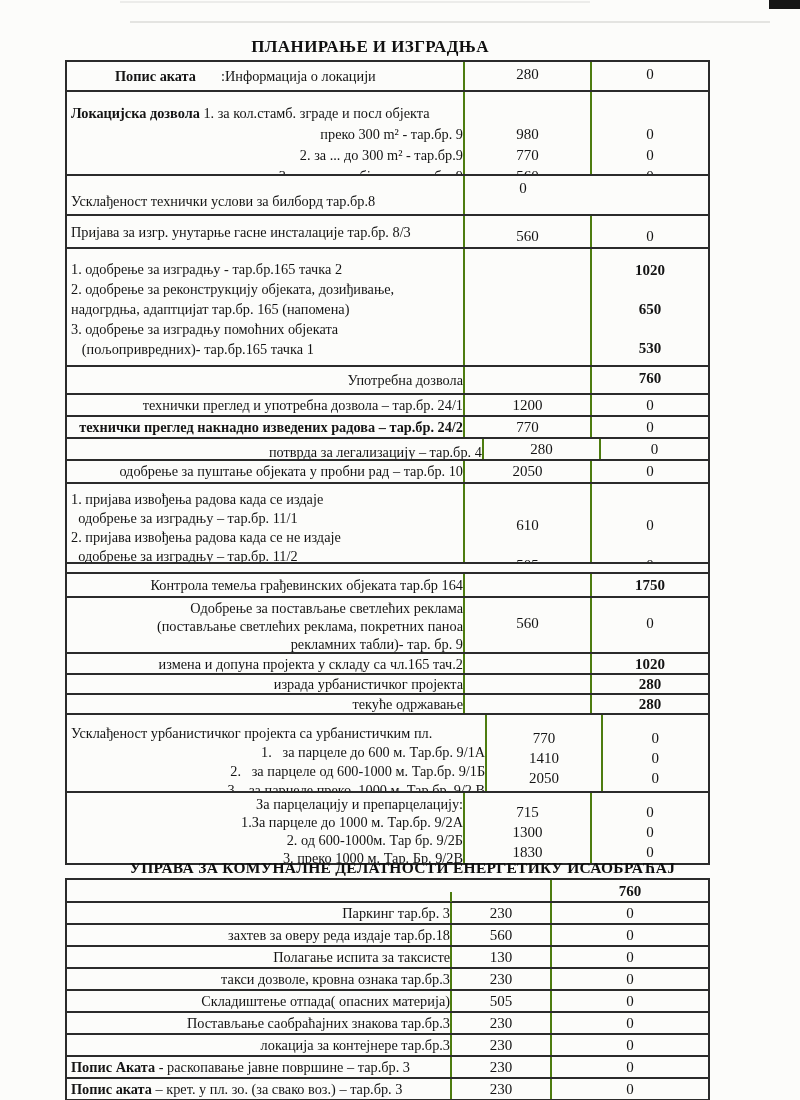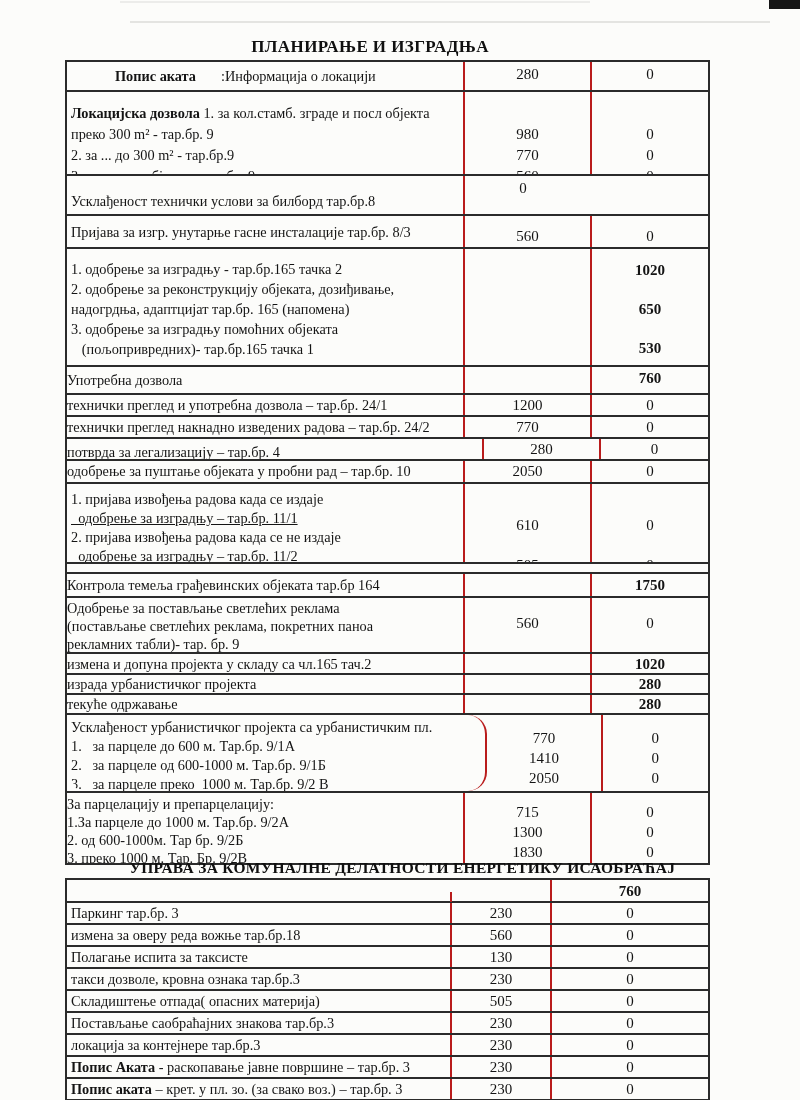--- a/index.html
+++ b/index.html
@@ -20,23 +20,23 @@
   }
   .tbl{
     position:absolute;left:65px;width:645px;
     border:2px solid #2b2b2b;border-bottom:none;
     box-sizing:border-box;background:transparent;
   }
   #table1{top:60px;}
   #table2{top:878px;}
   .t-row{display:flex;border-bottom:2px solid #2b2b2b;box-sizing:border-box;}
   .cell{box-sizing:border-box;overflow:hidden;}
-  .cdiv{border-right:2px solid #b91c1c;}
+  .cdiv{border-right:2px solid #4d7c0f;}
   .line{white-space:nowrap;}
-  .line.center{text-align:left;}
+  .line.center{text-align:right;}
   .c1 .line{font-size:14.3px;}
   .vcell .line{text-align:center;font-size:15px;}
   .b{font-weight:bold;}
   .emph .line{font-weight:bold;}
   .spacer-row{border-bottom:2px solid #2b2b2b;}
 </style>
 </head>
 <body>
 
 <div class="page">
@@ -128,21 +128,21 @@
         </div>
         <div class="cell vcell cdiv" style="width: 127px; padding-top: 1px;">
           <div class="line" style="line-height: 19px;">1200</div>
         </div>
         <div class="cell vcell " style="width: 116px; padding-top: 1px;">
           <div class="line" style="line-height: 19px;">0</div>
         </div>
       </div>
       <div class="t-row" style="height: 22px;">
         <div class="cell c1 cdiv" style="width: 398px; padding-top: 1px; padding-left: 0px;">
-          <div class="line center" style="line-height: 19px;">технички преглед накнадно изведених радова – тар.бр. 24/2</div>
+          <div class="line center" style="line-height: 19px; font-weight: bold;">технички преглед накнадно изведених радова – тар.бр. 24/2</div>
         </div>
         <div class="cell vcell cdiv" style="width: 127px; padding-top: 1px;">
           <div class="line" style="line-height: 19px;">770</div>
         </div>
         <div class="cell vcell " style="width: 116px; padding-top: 1px;">
           <div class="line" style="line-height: 19px;">0</div>
         </div>
       </div>
       <div class="t-row" style="height: 22px;">
         <div class="cell c1 cdiv" style="width: 452px; padding-top: 4px; padding-left: 0px;">
@@ -162,21 +162,21 @@
         <div class="cell vcell cdiv" style="width: 127px; padding-top: 1px;">
           <div class="line" style="line-height: 19px;">2050</div>
         </div>
         <div class="cell vcell " style="width: 116px; padding-top: 1px;">
           <div class="line" style="line-height: 19px;">0</div>
         </div>
       </div>
       <div class="t-row" style="height: 80px;">
         <div class="cell c1 cdiv" style="width: 398px; padding-top: 6px; padding-left: 4px;">
           <div class="line" style="line-height: 19px;">1. пријава извођења радова када се издаје</div>
-          <div class="line" style="line-height: 19px; text-decoration: underline;">&nbsp;&nbsp;одобрење за изградњу – тар.бр. 11/1</div>
+          <div class="line" style="line-height: 19px;">&nbsp;&nbsp;одобрење за изградњу – тар.бр. 11/1</div>
           <div class="line" style="line-height: 19px;">2. пријава извођења радова када се не издаје</div>
           <div class="line" style="line-height: 19px;">&nbsp;&nbsp;одобрење за изградњу – тар.бр. 11/2</div>
         </div>
         <div class="cell vcell cdiv" style="width: 127px; padding-top: 21px;">
           <div class="line" style="line-height: 40px;">610</div>
           <div class="line" style="line-height: 40px;">505</div>
         </div>
         <div class="cell vcell " style="width: 116px; padding-top: 21px;">
           <div class="line" style="line-height: 40px;">0</div>
           <div class="line" style="line-height: 40px;">0</div>
@@ -226,21 +226,21 @@
       <div class="t-row" style="height: 20px;">
         <div class="cell c1 cdiv" style="width: 398px; padding-top: 0px; padding-left: 0px;">
           <div class="line center" style="line-height: 19px;">текуће одржавање</div>
         </div>
         <div class="cell vcell cdiv" style="width: 127px; padding-top: 0px;"></div>
         <div class="cell vcell  emph" style="width: 116px; padding-top: 0px;">
           <div class="line" style="line-height: 19px;">280</div>
         </div>
       </div>
       <div class="t-row" style="height: 78px;">
-        <div class="cell c1 cdiv" style="width: 462px; padding-top: 3px; padding-left: 4px; border-radius: 19px;">
+        <div class="cell c1 cdiv" style="width: 462px; padding-top: 9px; padding-left: 4px;">
           <div class="line" style="line-height: 19px;">Усклађеност урбанистичког пројекта са урбанистичким пл.</div>
           <div class="line center" style="line-height: 19px;">1.&nbsp;&nbsp;&nbsp;за парцеле до 600 м. Тар.бр. 9/1А</div>
           <div class="line center" style="line-height: 19px;">2.&nbsp;&nbsp;&nbsp;за парцеле од 600-1000 м. Тар.бр. 9/1Б</div>
           <div class="line center" style="line-height: 19px;">3.&nbsp;&nbsp;&nbsp;за парцеле преко&nbsp; 1000 м. Тар.бр. 9/2 В</div>
         </div>
         <div class="cell vcell cdiv" style="width: 127px; padding-top: 13px;">
           <div class="line" style="line-height: 20px;">770</div>
           <div class="line" style="line-height: 20px;">1410</div>
           <div class="line" style="line-height: 20px;">2050</div>
         </div>
@@ -288,21 +288,21 @@
         </div>
         <div class="cell vcell cdiv" style="width: 100px; padding-top: 1px;">
           <div class="line" style="line-height: 19px;">230</div>
         </div>
         <div class="cell vcell " style="width: 156px; padding-top: 1px;">
           <div class="line" style="line-height: 19px;">0</div>
         </div>
       </div>
       <div class="t-row" style="height: 22px;">
         <div class="cell c1 cdiv" style="width: 385px; padding-top: 1px; padding-left: 4px;">
-          <div class="line center" style="line-height: 19px;">измена за оверу реда вожње тар.бр.18</div>
+          <div class="line center" style="line-height: 19px;">захтев за оверу реда издаје тар.бр.18</div>
         </div>
         <div class="cell vcell cdiv" style="width: 100px; padding-top: 1px;">
           <div class="line" style="line-height: 19px;">560</div>
         </div>
         <div class="cell vcell " style="width: 156px; padding-top: 1px;">
           <div class="line" style="line-height: 19px;">0</div>
         </div>
       </div>
       <div class="t-row" style="height: 22px;">
         <div class="cell c1 cdiv" style="width: 385px; padding-top: 1px; padding-left: 4px;">

